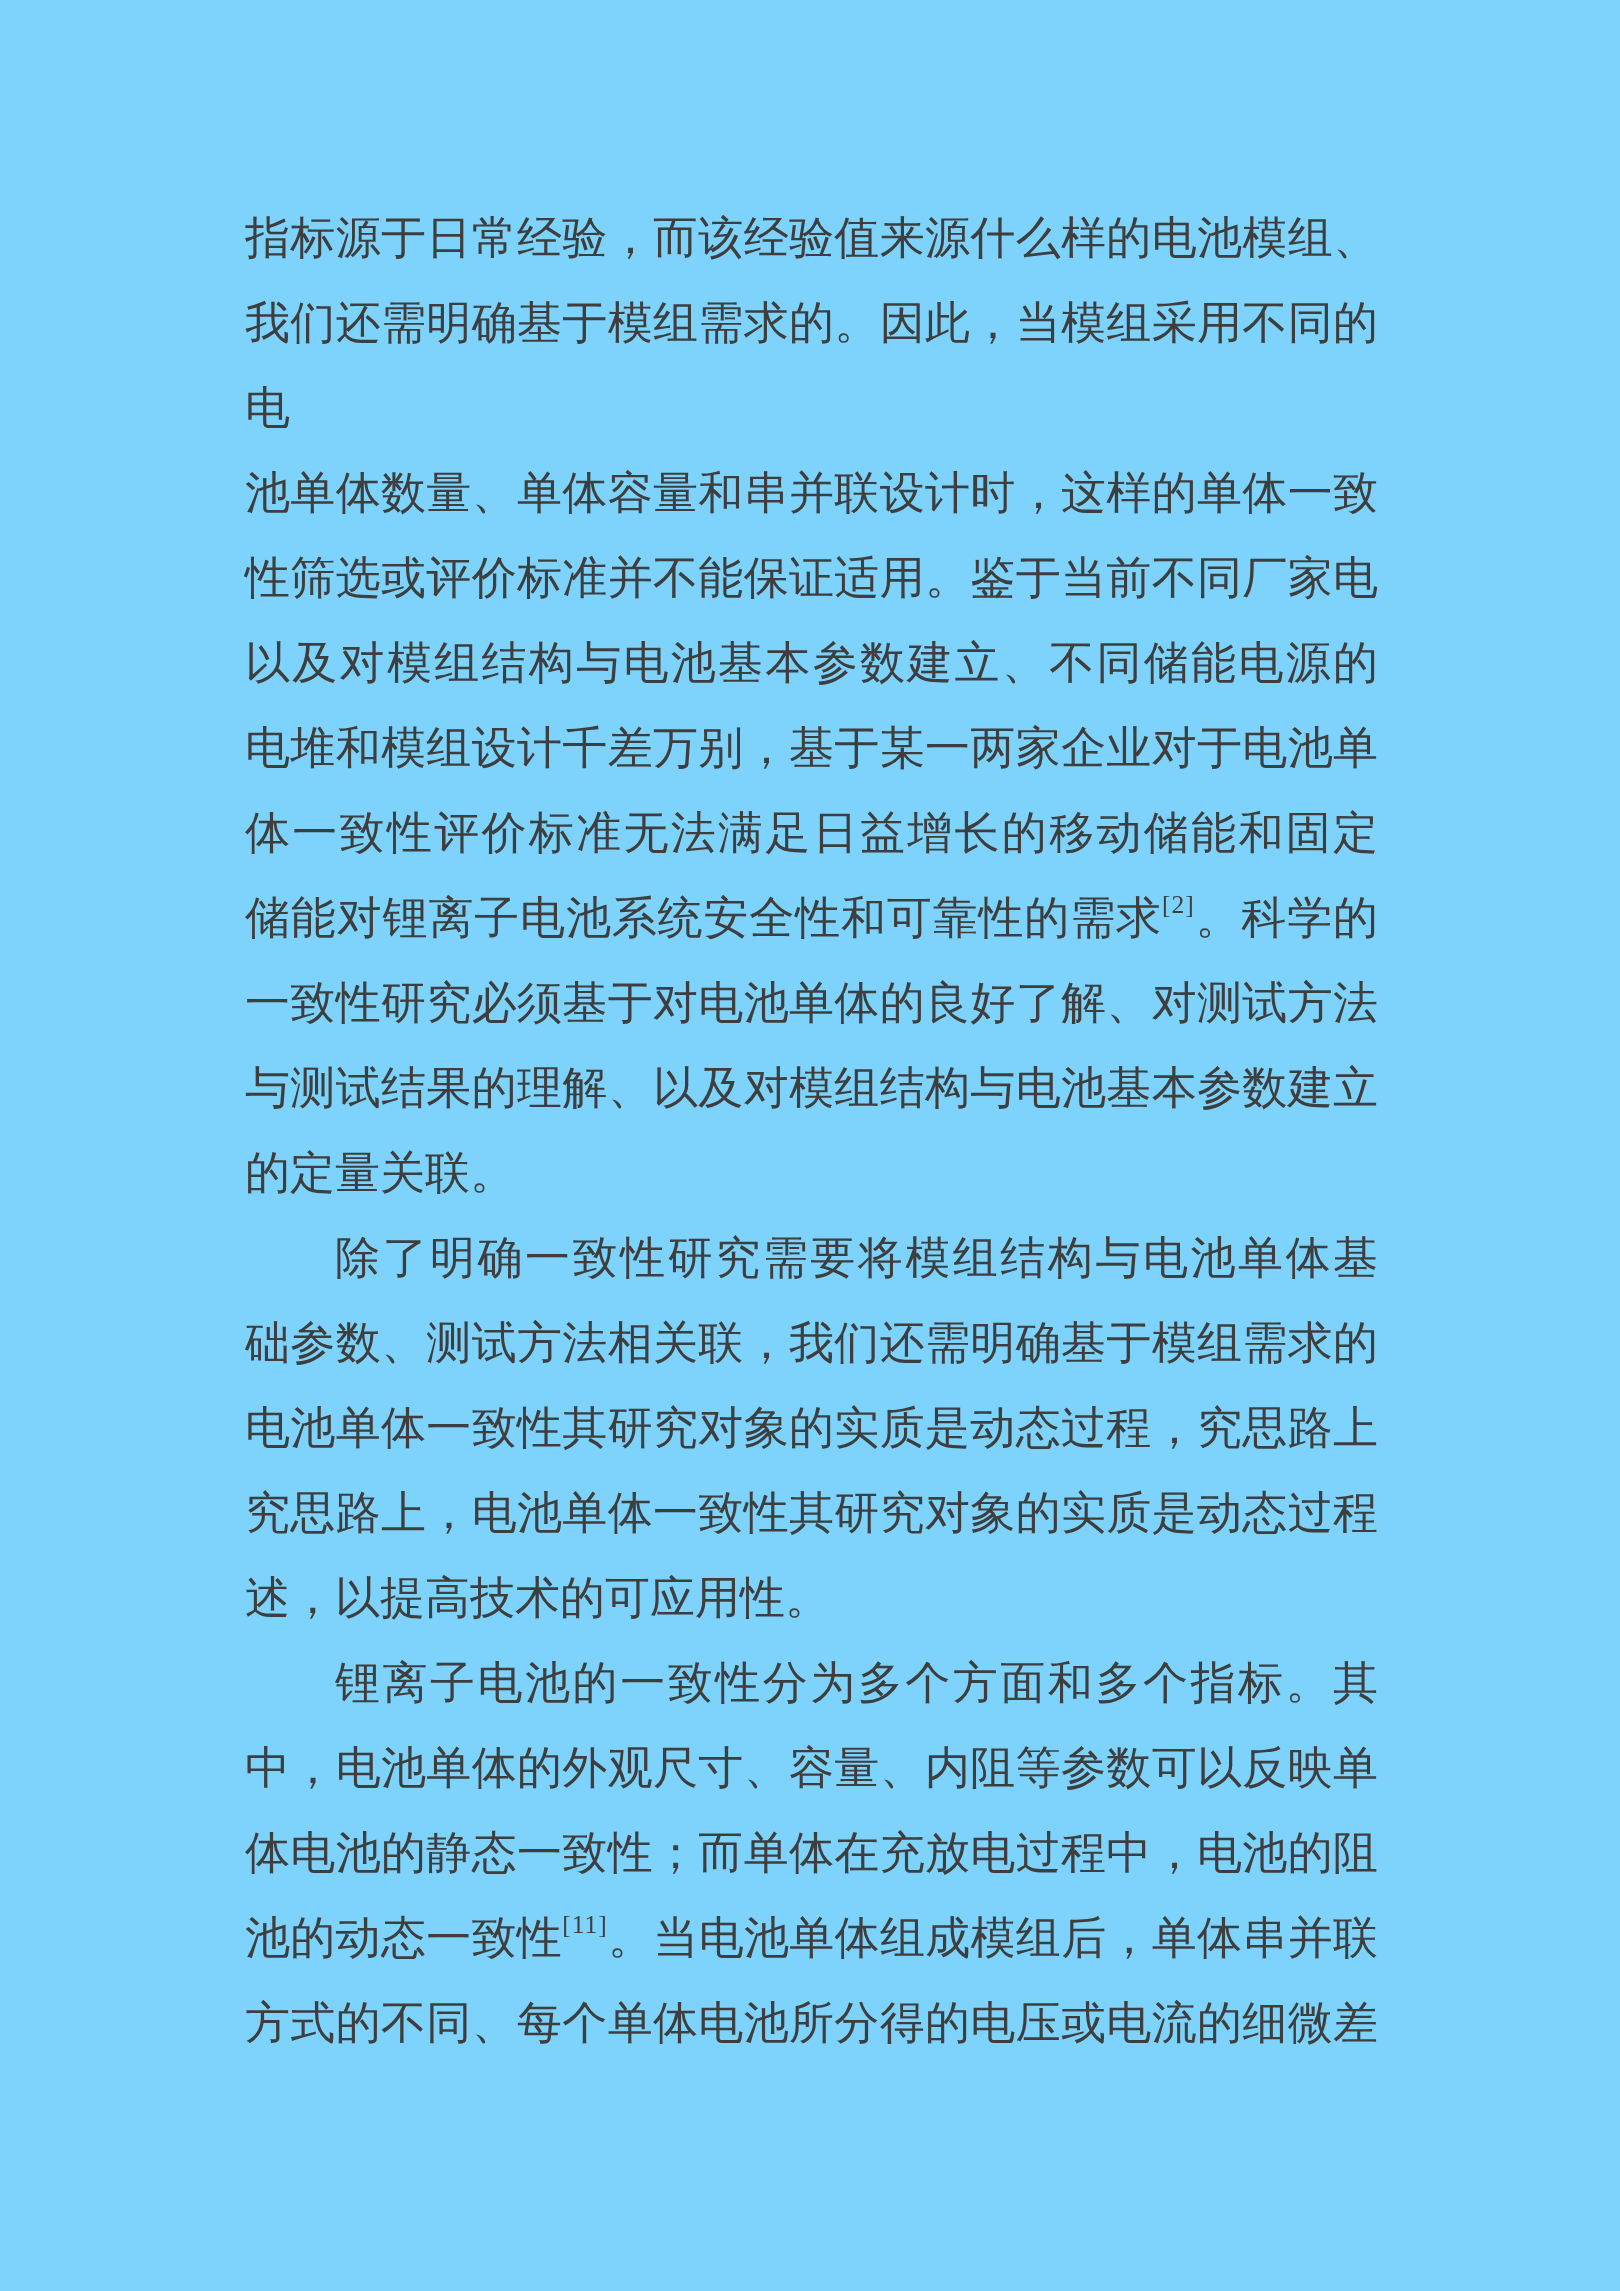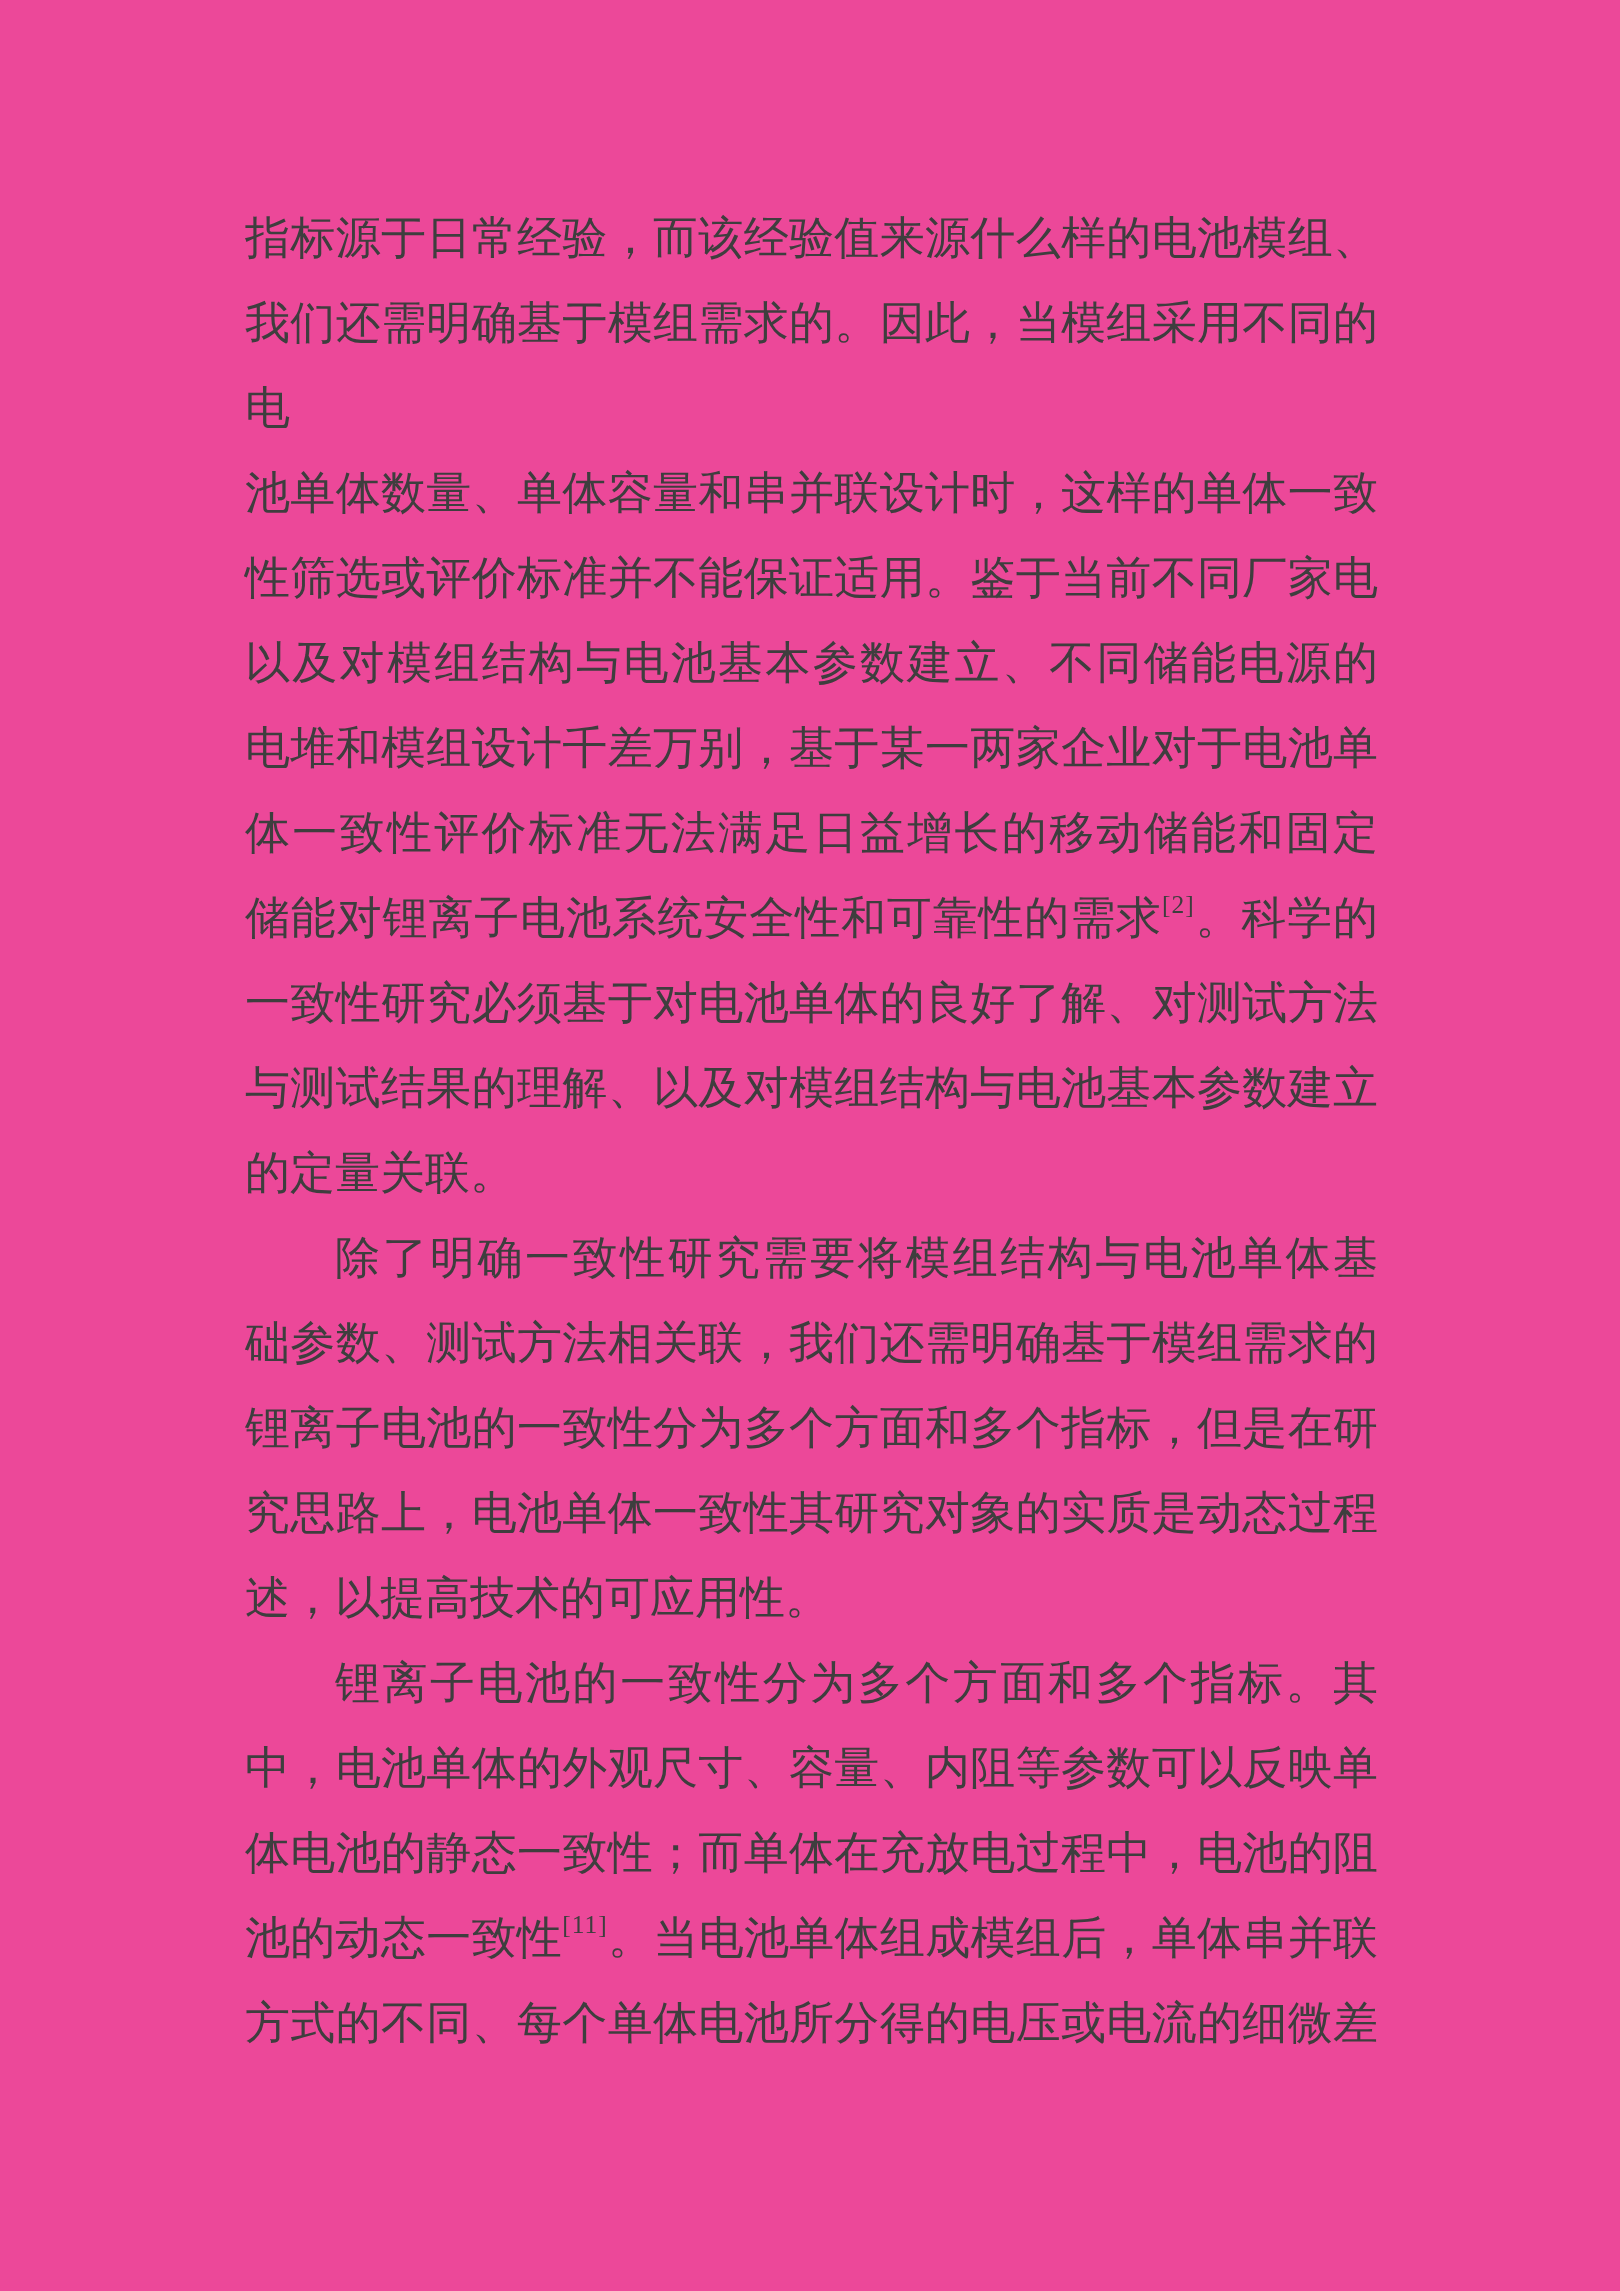--- a/index.html
+++ b/index.html
@@ -9,21 +9,21 @@
   body {
     width: 1620px;
     height: 2292px;
     background: #ffffff;
     font-family: "Liberation Serif", serif;
   }
   .page {
     position: relative;
     width: 1620px;
     height: 2292px;
-    background: #ec4899;
+    background: #7dd3fc;
     overflow: hidden;
   }
   .text-block {
     position: absolute;
     left: 245px;
     top: 196px;
     width: 1133px;
     font-size: 45px;
     line-height: 85px;
     color: #3e3e3e;
@@ -57,21 +57,21 @@
       <div class="line j"><span>性筛选或评价标准并不能保证适用。鉴于当前不同厂家电</span></div>
       <div class="line j"><span>以及对模组结构与电池基本参数建立、不同储能电源的</span></div>
       <div class="line j"><span>电堆和模组设计千差万别，基于某一两家企业对于电池单</span></div>
       <div class="line j"><span>体一致性评价标准无法满足日益增长的移动储能和固定</span></div>
       <div class="line j"><span>储能对锂离子电池系统安全性和可靠性的需求</span><sup>[2]</sup><span>。科学的</span></div>
       <div class="line j"><span>一致性研究必须基于对电池单体的良好了解、对测试方法</span></div>
       <div class="line j"><span>与测试结果的理解、以及对模组结构与电池基本参数建立</span></div>
       <div class="line"><span>的定量关联。</span></div>
       <div class="line j ind"><span>除了明确一致性研究需要将模组结构与电池单体基</span></div>
       <div class="line j"><span>础参数、测试方法相关联，我们还需明确基于模组需求的</span></div>
-      <div class="line j"><span>锂离子电池的一致性分为多个方面和多个指标，但是在研</span></div>
+      <div class="line j"><span>电池单体一致性其研究对象的实质是动态过程，究思路上</span></div>
       <div class="line j"><span>究思路上，电池单体一致性其研究对象的实质是动态过程</span></div>
       <div class="line"><span>述，以提高技术的可应用性。</span></div>
       <div class="line j ind"><span>锂离子电池的一致性分为多个方面和多个指标。其</span></div>
       <div class="line j"><span>中，电池单体的外观尺寸、容量、内阻等参数可以反映单</span></div>
       <div class="line j"><span>体电池的静态一致性；而单体在充放电过程中，电池的阻</span></div>
       <div class="line j"><span>池的动态一致性</span><sup>[11]</sup><span>。当电池单体组成模组后，单体串并联</span></div>
       <div class="line j"><span>方式的不同、每个单体电池所分得的电压或电流的细微差</span></div>
     </div>
 </div>
 

